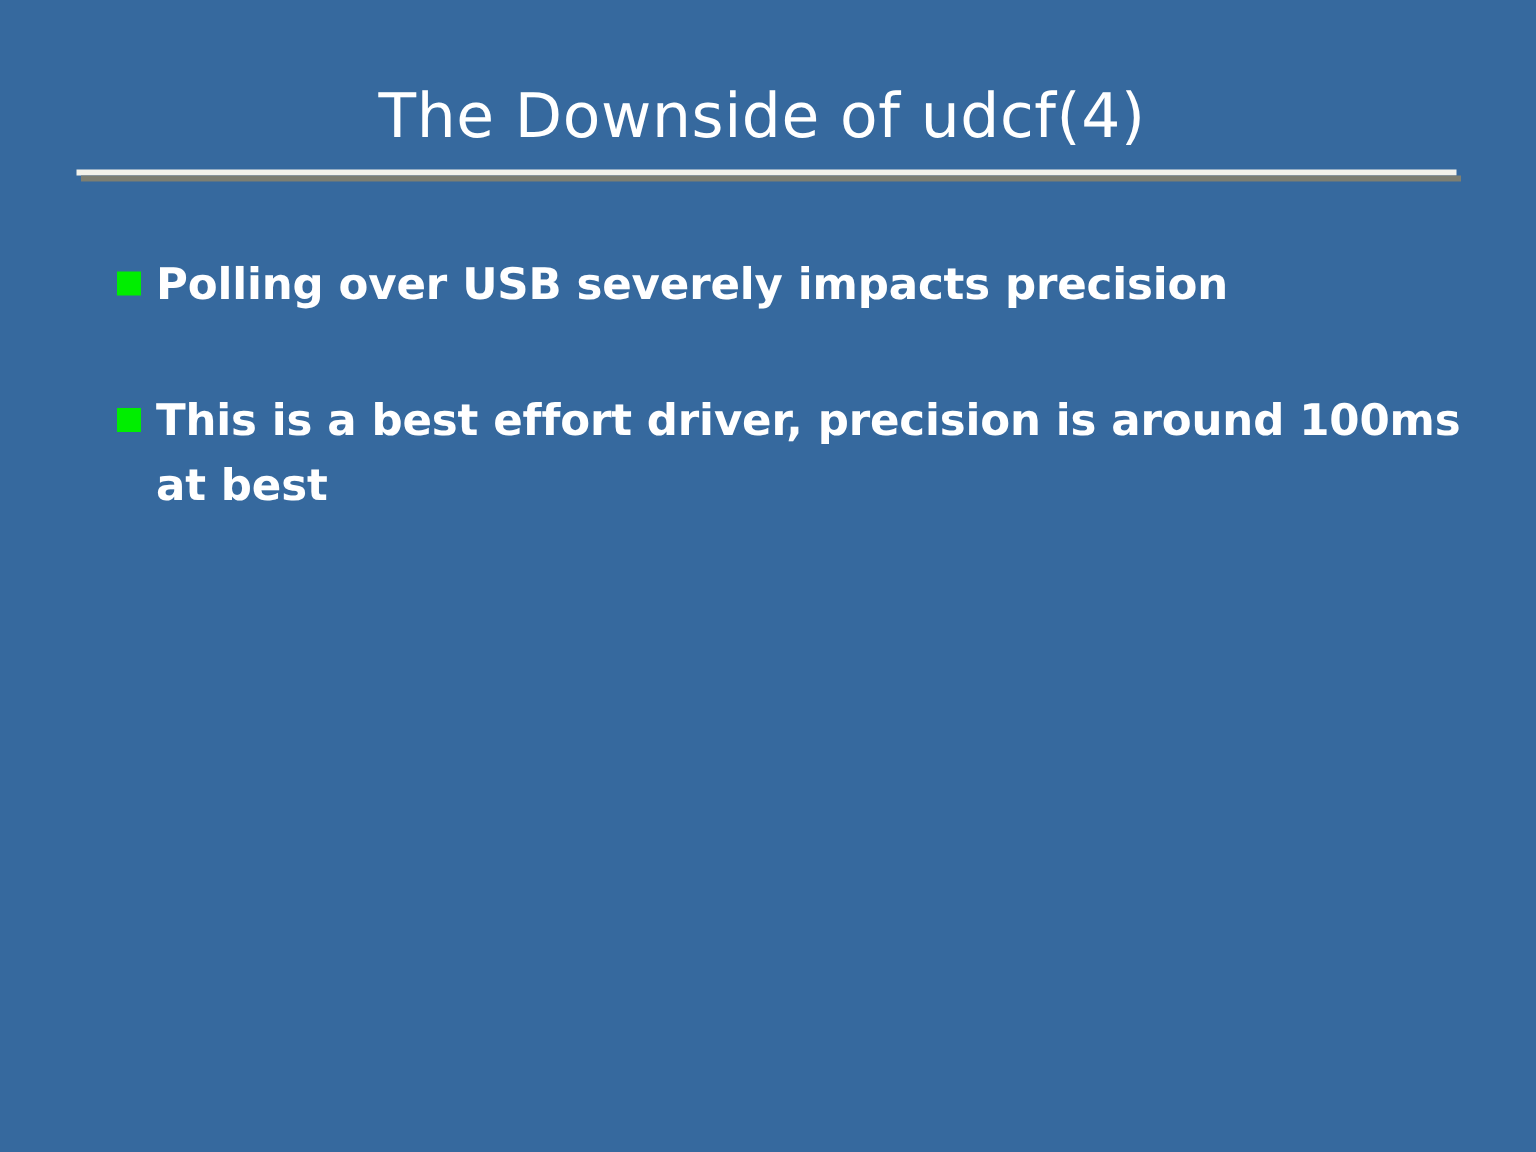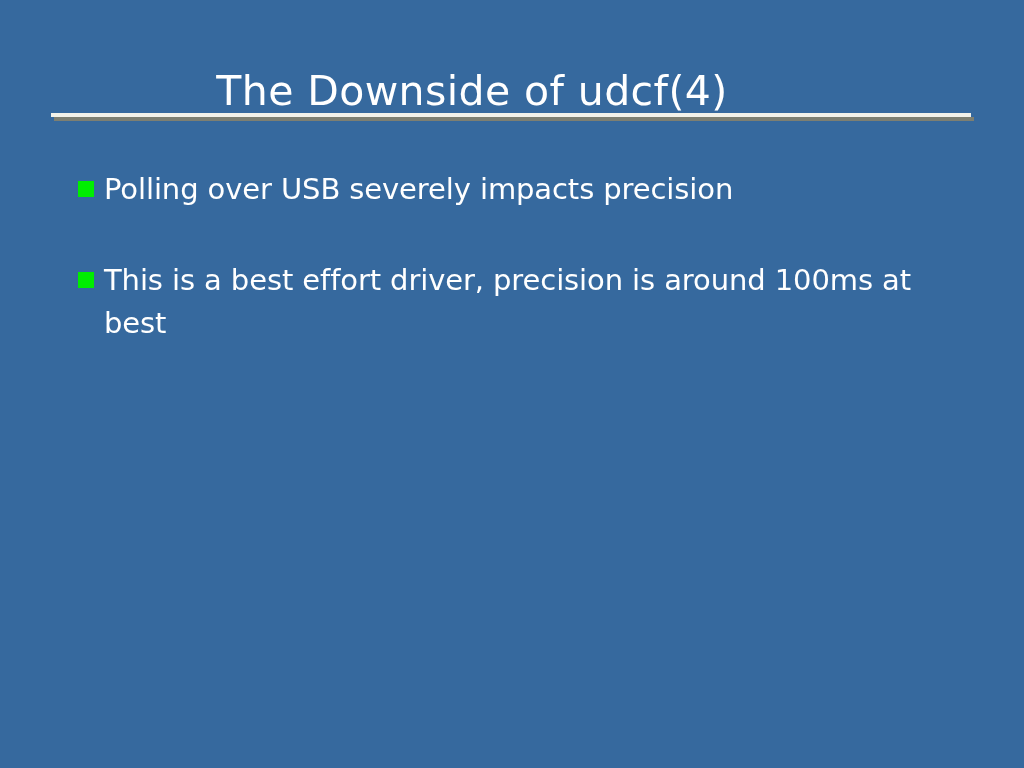--- a/index.html
+++ b/index.html
@@ -19,23 +19,24 @@
     width: 1024px;
     height: 768px;
     background: #36699e;
     box-sizing: border-box;
   }
 
   
   #title-block {
     position: absolute;
     left: 0;
-    top: 68px;
+    top: 54px;
     width: 944px;
     text-align: center;
+    padding-left: 36px;
   }
   #slide-title {
     display: block;
     color: #ffffff;
     font-size: 41px;
     line-height: 46px;
     font-weight: 400;
     letter-spacing: 0.4px;
     white-space: nowrap;
     font-family: "DejaVu Sans", "Liberation Sans", sans-serif;
@@ -87,21 +88,21 @@
     top: 13px;
     width: 16px;
     height: 16px;
     background: #00ee00;
   }
   .bullet-text {
     display: block;
     color: #ffffff;
     font-size: 29px;
     line-height: 43px;
-    font-weight: 400;
+    font-weight: 700;
     letter-spacing: -0.1px;
     white-space: pre-wrap;
     font-family: "DejaVu Sans", "Liberation Sans", sans-serif;
   }
 </style>
 </head>
 <body>
 
 <div id="slide">
 

